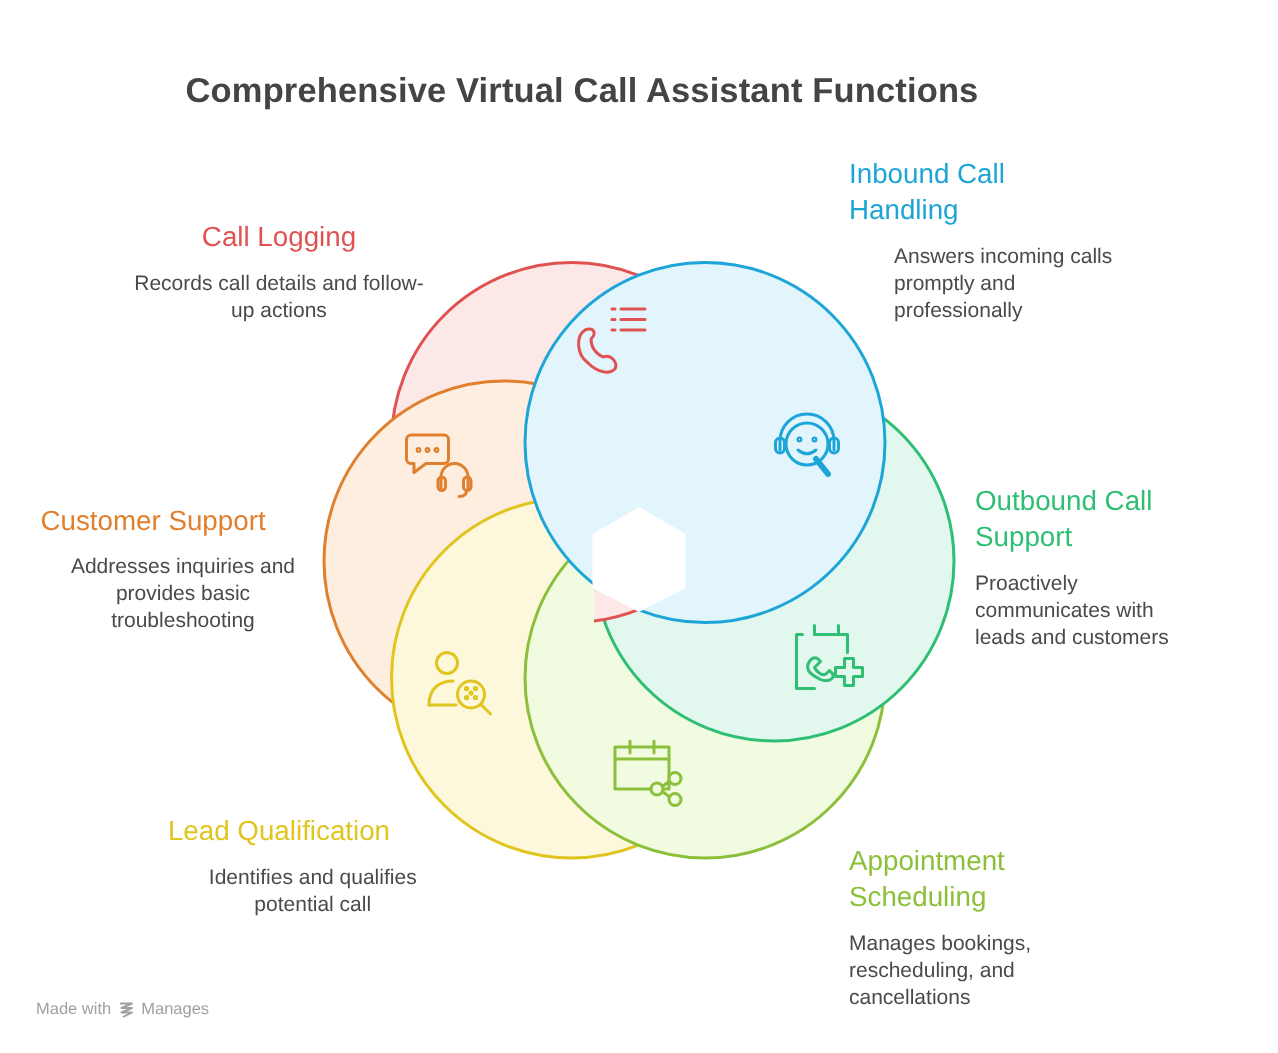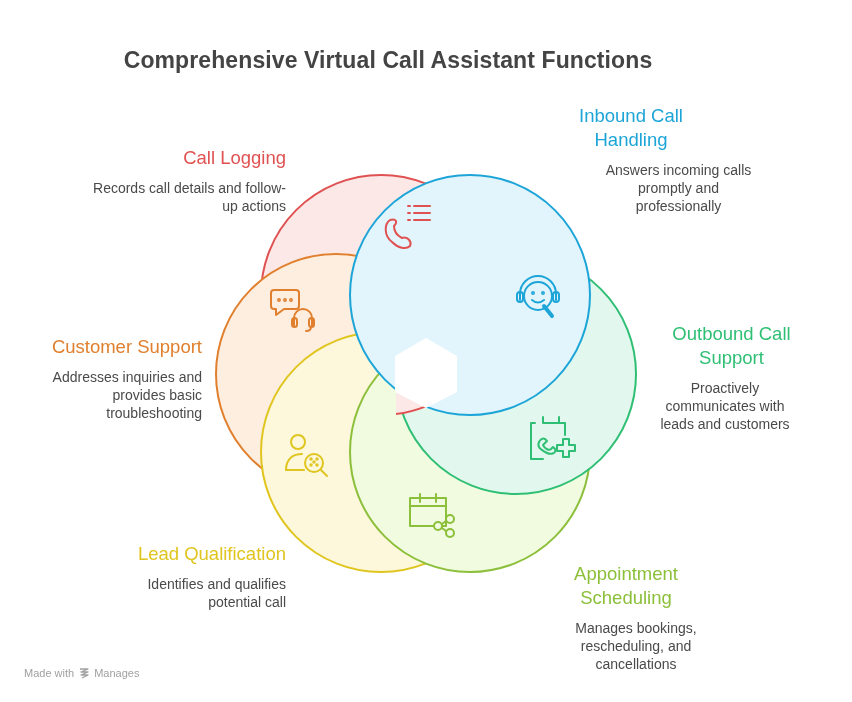--- a/index.html
+++ b/index.html
@@ -1,20 +1,20 @@
 <!DOCTYPE html>
 <html><head>
 <meta charset="utf-8">
 <style>
   html, body { margin: 0; padding: 0; background: #ffffff; }
   body { width: 852px; height: 702px; position: relative; overflow: hidden; font-family: "Liberation Sans", "DejaVu Sans", sans-serif; }
   .title { position: absolute; left: 0; top: 47px; width: 776px; text-align: center; font-size: 23px; font-weight: bold; color: #444444; letter-spacing: 0.1px; }
   .block { position: absolute; width: 200px; }
-  .block.right { text-align: center; }
-  .block.left { text-align: right; }
+  .block.right { text-align: left; }
+  .block.left { text-align: center; }
   .block .head { font-size: 18.5px; line-height: 24px; }
   .block .desc { font-size: 14px; line-height: 18px; color: #4a4a4a; margin-top: 9px; }
   #diagram { position: absolute; left: 0; top: 0; }
   .footer { position: absolute; left: 24px; top: 667px; font-size: 11px; color: #a0a0a0; display: flex; align-items: center; gap: 4px; }
 </style>
 </head>
 <body>
 
 <div class="title">Comprehensive Virtual Call Assistant Functions</div>
 
@@ -115,21 +115,21 @@
   <div class="head" style="color:#e05252;">Call Logging</div>
   <div class="desc">Records call details and follow-up actions</div>
 </div>
 
 <div class="block right" style="left:566px; top:104px; width:170px;">
   <div class="head" style="color:#1ea5d8; width:130px;">Inbound Call Handling</div>
   <div class="desc" style="width:165px;margin-left:30px;">Answers incoming calls promptly and professionally</div>
 </div>
 
 <div class="block right" style="left:650px; top:322px; width:150px;">
-  <div class="head" style="color:#2fbf74; width:135px;margin-left:14px;">Outbound Call Support</div>
+  <div class="head" style="color:#2fbf74; width:135px;">Outbound Call Support</div>
   <div class="desc" style="width:150px;">Proactively communicates with leads and customers</div>
 </div>
 
 <div class="block right" style="left:566px; top:542px; width:150px;">
   <div class="head" style="color:#8cbf3a; width:120px;margin-top:20px;">Appointment Scheduling</div>
   <div class="desc" style="width:140px;">Manages bookings, rescheduling, and cancellations</div>
 </div>
 
 <div class="block left" style="left:86px; top:542px;">
   <div class="head" style="color:#e0c51f;">Lead Qualification</div>

